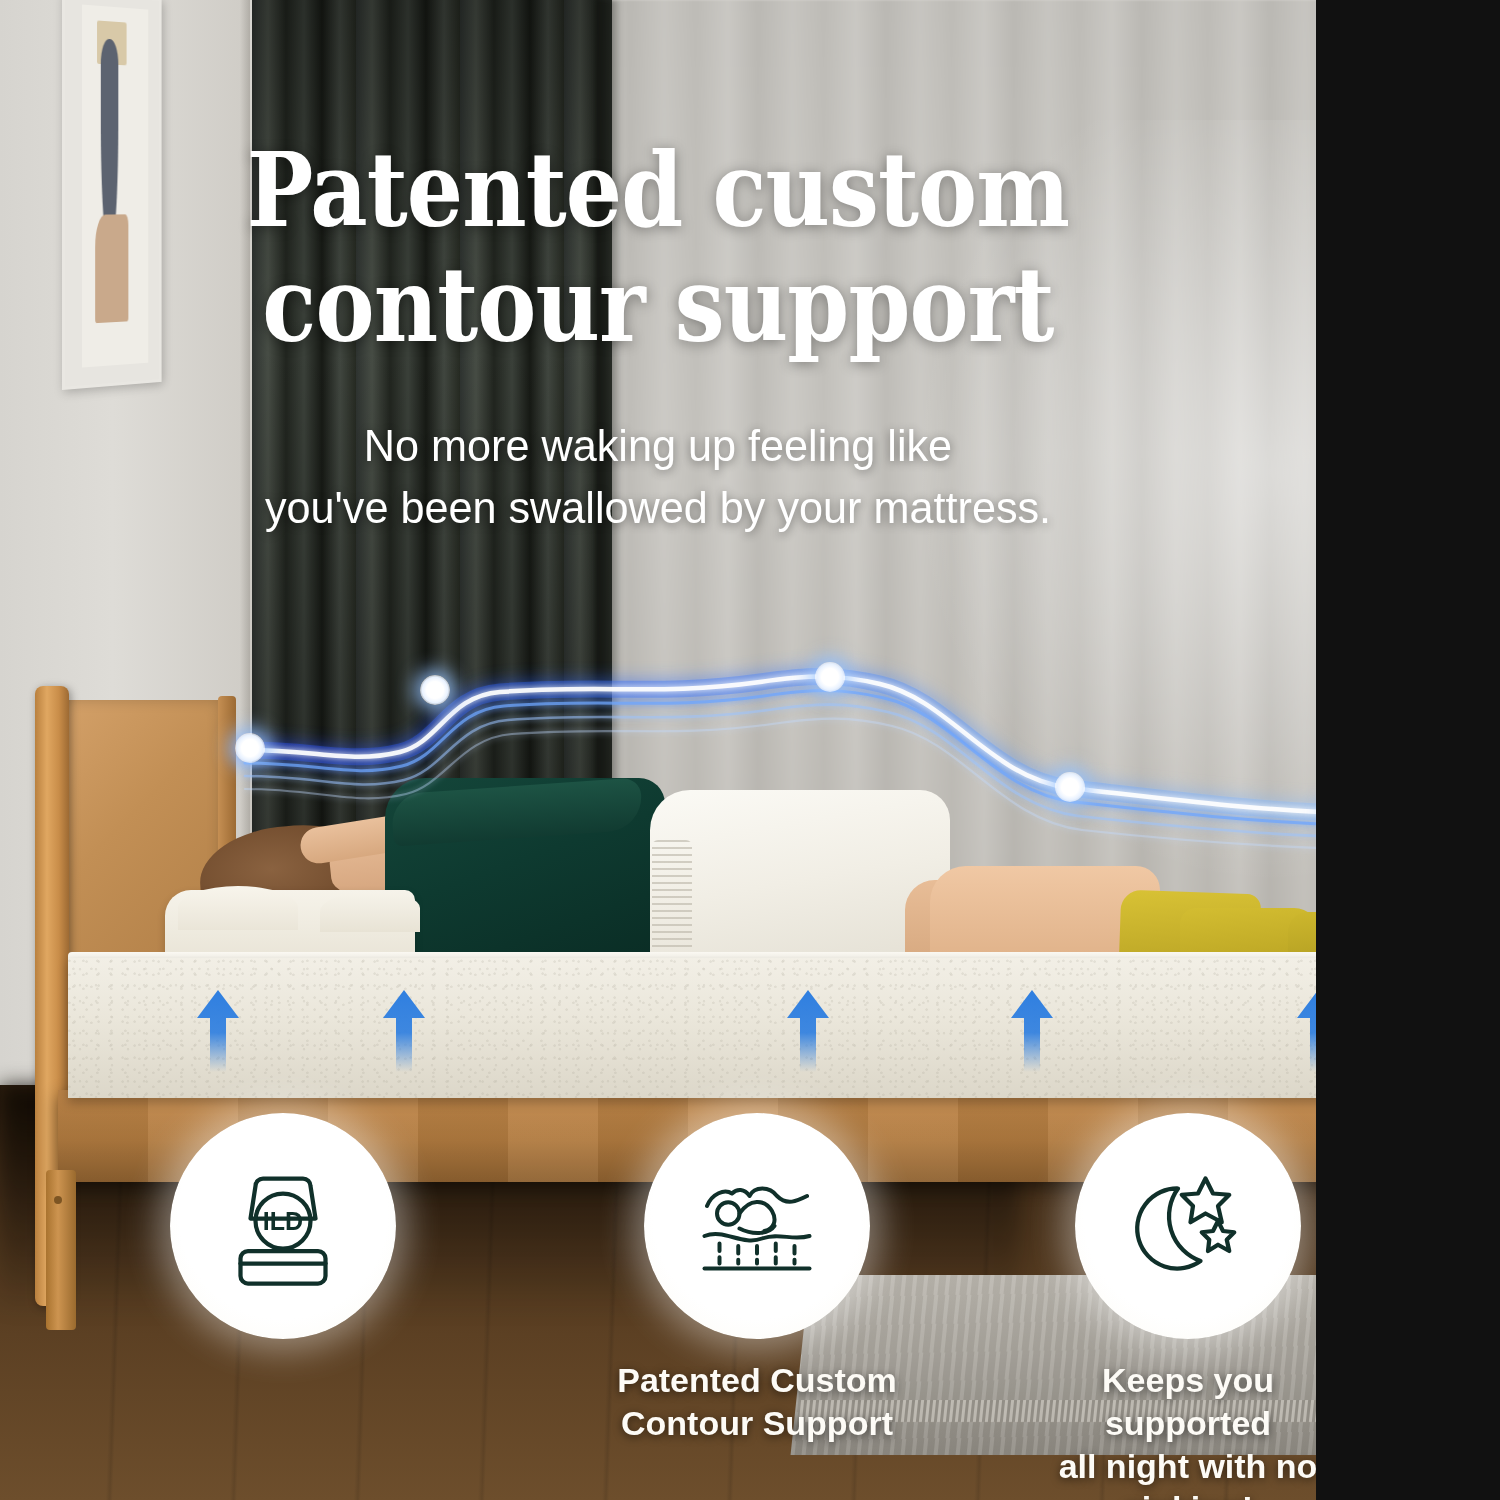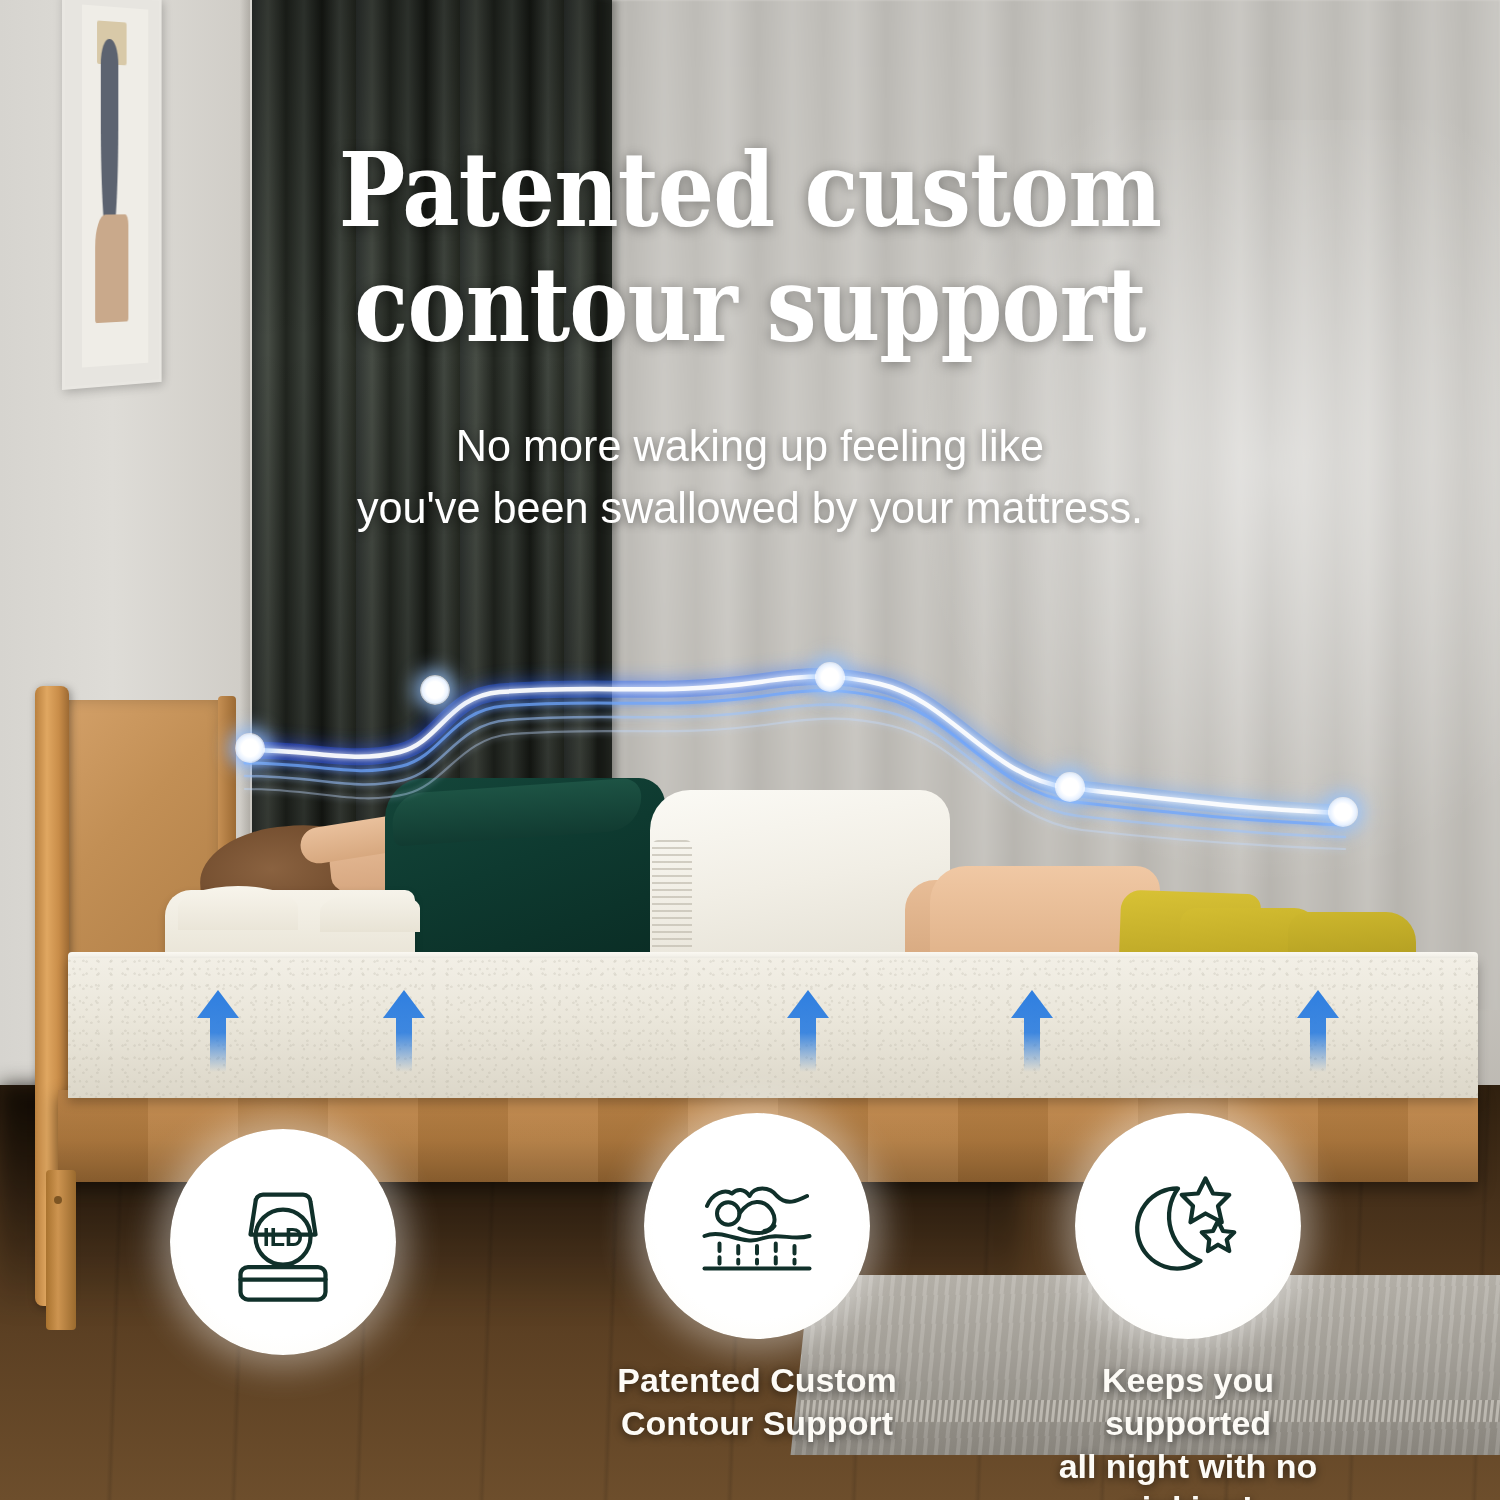--- a/index.html
+++ b/index.html
@@ -1,18 +1,18 @@
 <!DOCTYPE html>
 <html><head>
 <meta charset="utf-8">
 <style>
   html,body{margin:0;padding:0;background:#111;}
   *{box-sizing:border-box;}
   .stage{
-    position:relative;width:1500px;height:1500px;overflow:hidden;
+    position:relative;width:1316px;height:1500px;overflow:hidden;
     font-family:"Liberation Sans",sans-serif;
     background:#cfcec9;
   }
 
   
   .wall{
     position:absolute;inset:0;
     background:
       linear-gradient(180deg,#d8d6d1 0%,#cecbc5 40%,#c7c4be 62%,#b9b5ae 78%,#6d6358 86%,#3a2c1f 100%);
   }
@@ -305,21 +305,21 @@
     display:flex;align-items:center;justify-content:center;
   }
   .feature-label{
     margin-top:20px;
     font-family:"Liberation Sans",sans-serif;
     font-weight:700;font-size:34px;line-height:1.26;
     color:#fdfbf6;
     text-shadow:0 2px 9px rgba(0,0,0,.55);
     white-space:pre-line;
   }
-  .f1{left:118px;top:16px;}
+  .f1{left:118px;top:0;}
   .f2{left:592px;top:0;}
   .f3{left:1023px;top:0;}
 </style>
 </head>
 <body>
 
 <div class="stage">
 
   <div class="wall"></div>
   <div class="wall-left"></div>

